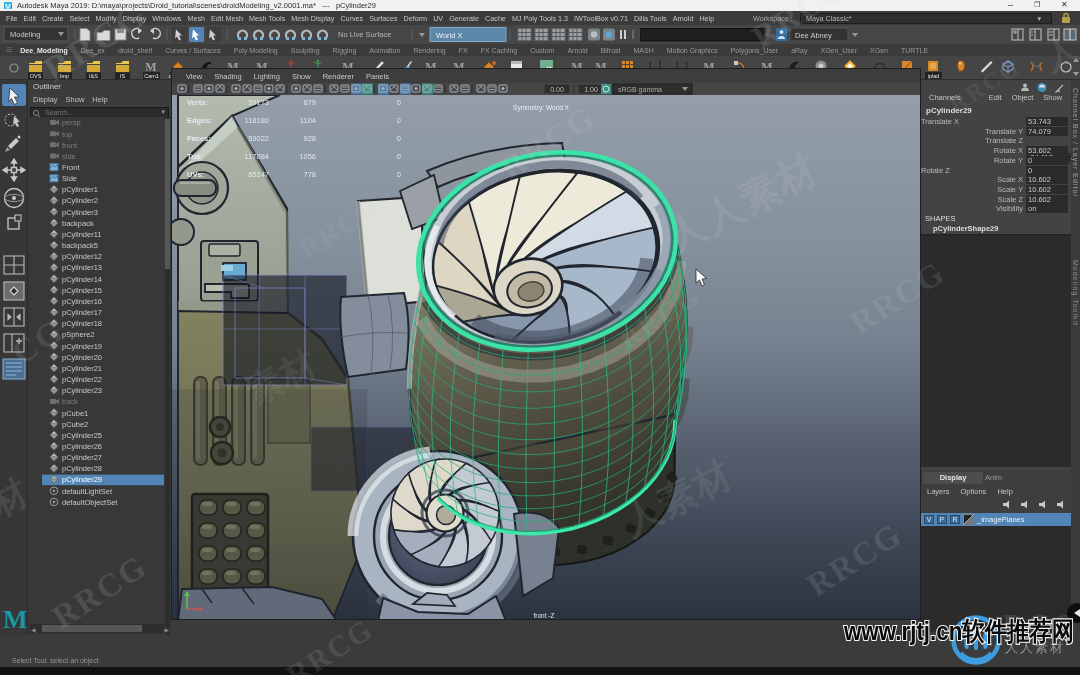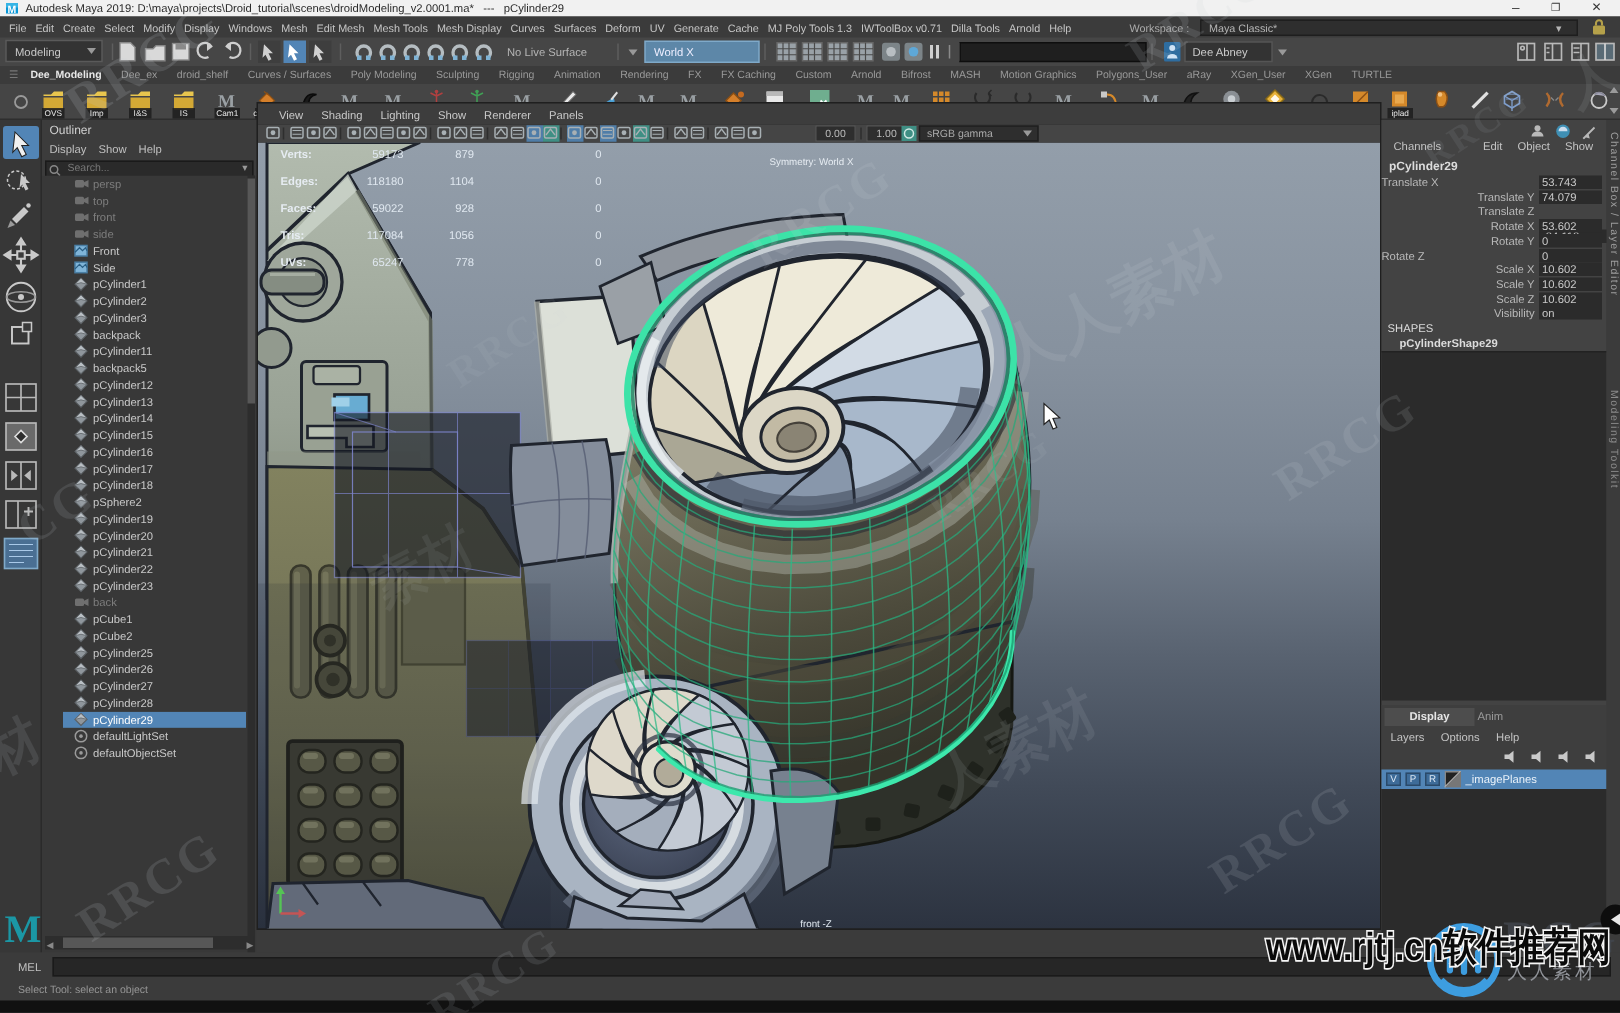--- a/index.html
+++ b/index.html
@@ -1087,24 +1087,20 @@
           </svg>
 <span style="color:#eaf2fa;margin-left:3px">_imagePlanes</span>
         </div>
 <div style="position:absolute;left:0;top:56px;width:150px;height:106px;background:#2b2b2b"></div>
 </div>
 </div>
 <div id="rightstrip" class="abs">
 <div class="vtext" style="position:absolute;left:1px;top:8px">Channel Box / Layer Editor</div>
 <div class="vtext" style="position:absolute;left:1px;top:180px;color:#8a8a8a">Modeling Toolkit</div>
 </div>
-<div id="melbar" class="abs">
-      <span style="color:#c0c0c0;font-size:7.5px;margin:0 8px 0 12px">MEL</span>
-<span style="flex:1;height:13px;background:#262626;border:1px solid #1a1a1a;margin-right:6px"></span>
-    </div>
 <div id="statusbar" class="abs">Select Tool: select an object</div>
 <div id="bottomblack" class="abs"></div>
 <div class="wm" style="left:95px;top:42px;font-size:36px;transform:translate(-50%,-50%) rotate(-33deg);opacity:0.5">RRCG</div>
 <div class="wm" style="left:800px;top:12px;font-size:33px;transform:translate(-50%,-50%) rotate(-33deg);opacity:0.45">RRCG</div>
 <div class="wm" style="left:548px;top:143px;font-size:33px;transform:translate(-50%,-50%) rotate(-33deg);opacity:0.42">RRCG</div>
 <div class="wm wmc" style="left:742px;top:203px;font-size:40px;transform:translate(-50%,-50%) rotate(-27deg);opacity:0.44">人人素材</div>
 <div class="wm" style="left:898px;top:298px;font-size:33px;transform:translate(-50%,-50%) rotate(-33deg);opacity:0.42">RRCG</div>
 <div class="wm" style="left:985px;top:86px;font-size:24px;transform:translate(-50%,-50%) rotate(-33deg);opacity:0.28">RRCG</div>
 <div class="wm" style="left:340px;top:228px;font-size:28px;transform:translate(-50%,-50%) rotate(-33deg);opacity:0.25">RRCG</div>
 <div class="wm" style="left:38px;top:342px;font-size:33px;transform:translate(-50%,-50%) rotate(-33deg);opacity:0.4">CG</div>

